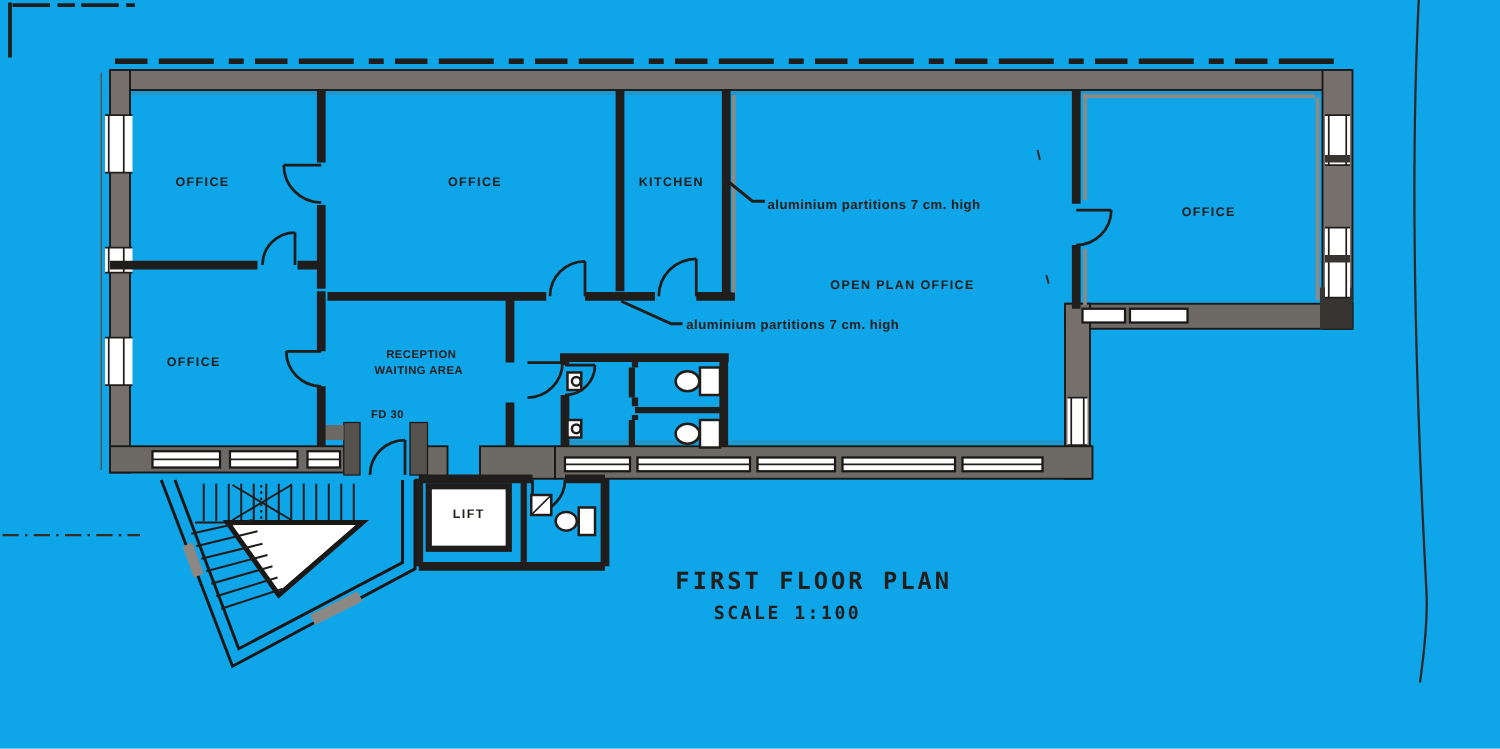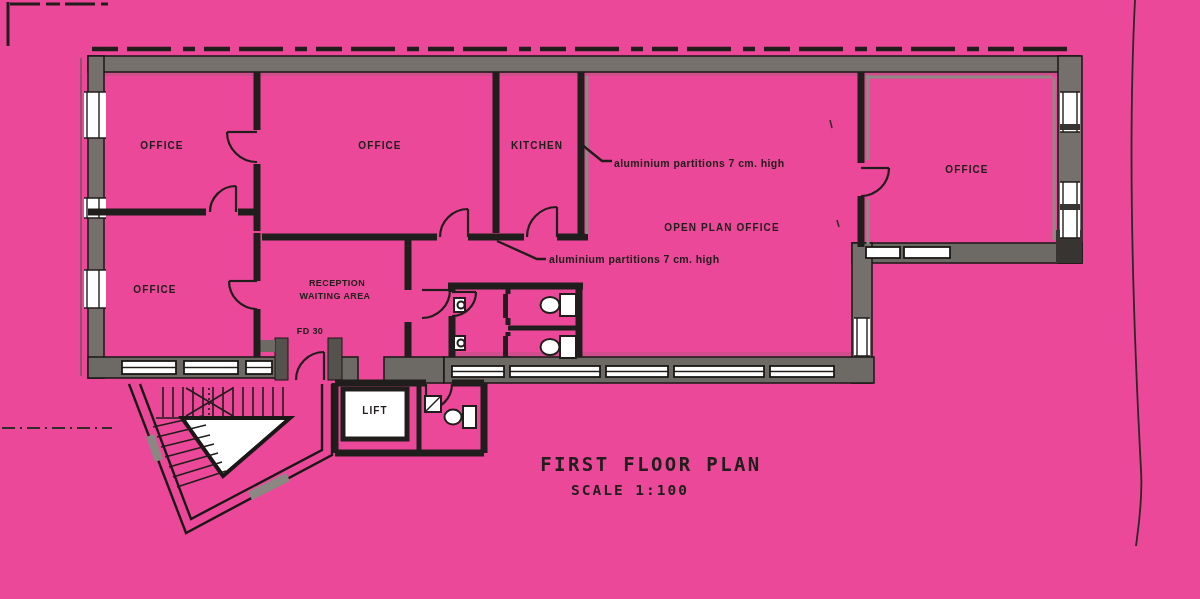--- a/index.html
+++ b/index.html
@@ -1,16 +1,16 @@
 <!DOCTYPE html>
 <html><head>
 <meta charset="utf-8">
 <style>
   html,body{margin:0;padding:0;background:#ffffff;}
-  .page{position:relative;width:1200px;height:599px;background:#ec4899;overflow:hidden;}
+  .page{position:relative;width:1200px;height:599px;background:#0ea5e9;overflow:hidden;}
   svg{display:block;filter:blur(0.28px) contrast(1.04);}
   svg text{font-family:"Liberation Sans",sans-serif;font-weight:700;fill:#262220;}
   .lbl{font-size:10px;letter-spacing:1.1px;text-anchor:middle;}
   .lbl-sm{font-size:9px;letter-spacing:0.4px;text-anchor:middle;}
   .ann{font-size:10.5px;letter-spacing:0.4px;text-anchor:start;}
   .title{font-family:"DejaVu Sans Mono",monospace;font-size:19px;letter-spacing:2.4px;text-anchor:middle;}
   .subtitle{font-family:"DejaVu Sans Mono",monospace;font-size:14.5px;letter-spacing:2px;text-anchor:middle;}
   .wallfill{fill:#76716d;stroke:#1e1c1a;stroke-width:1.5;}
   .wallfill2{fill:#6e6a66;stroke:#1e1c1a;stroke-width:1.5;}
   .win{fill:#ffffff;stroke:#1e1c1a;stroke-width:1.8;}

